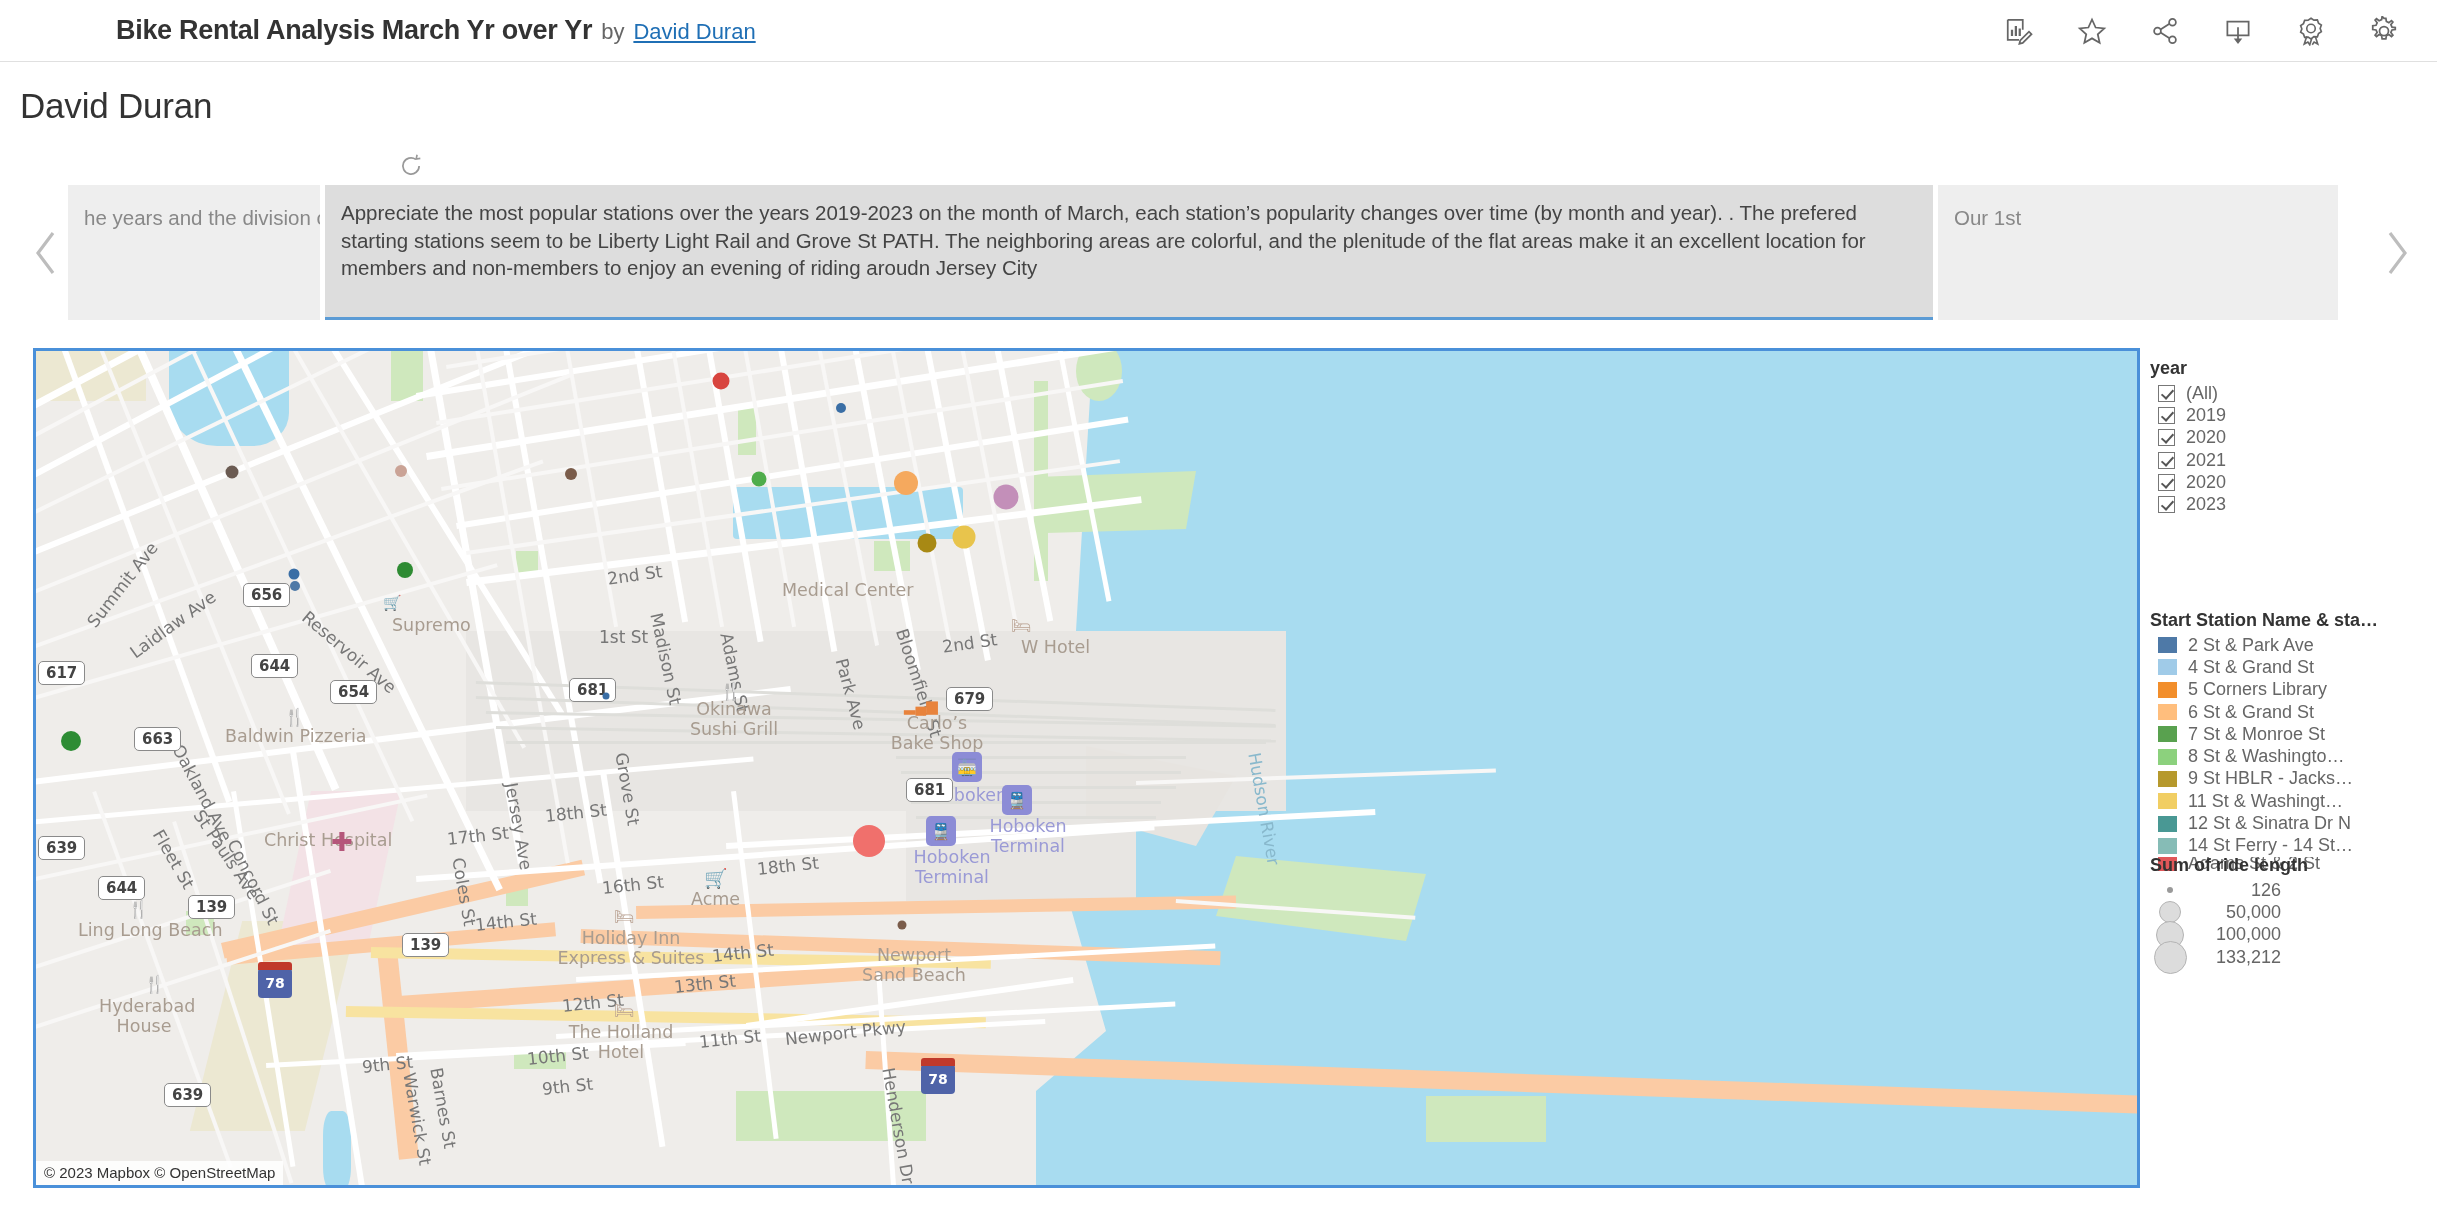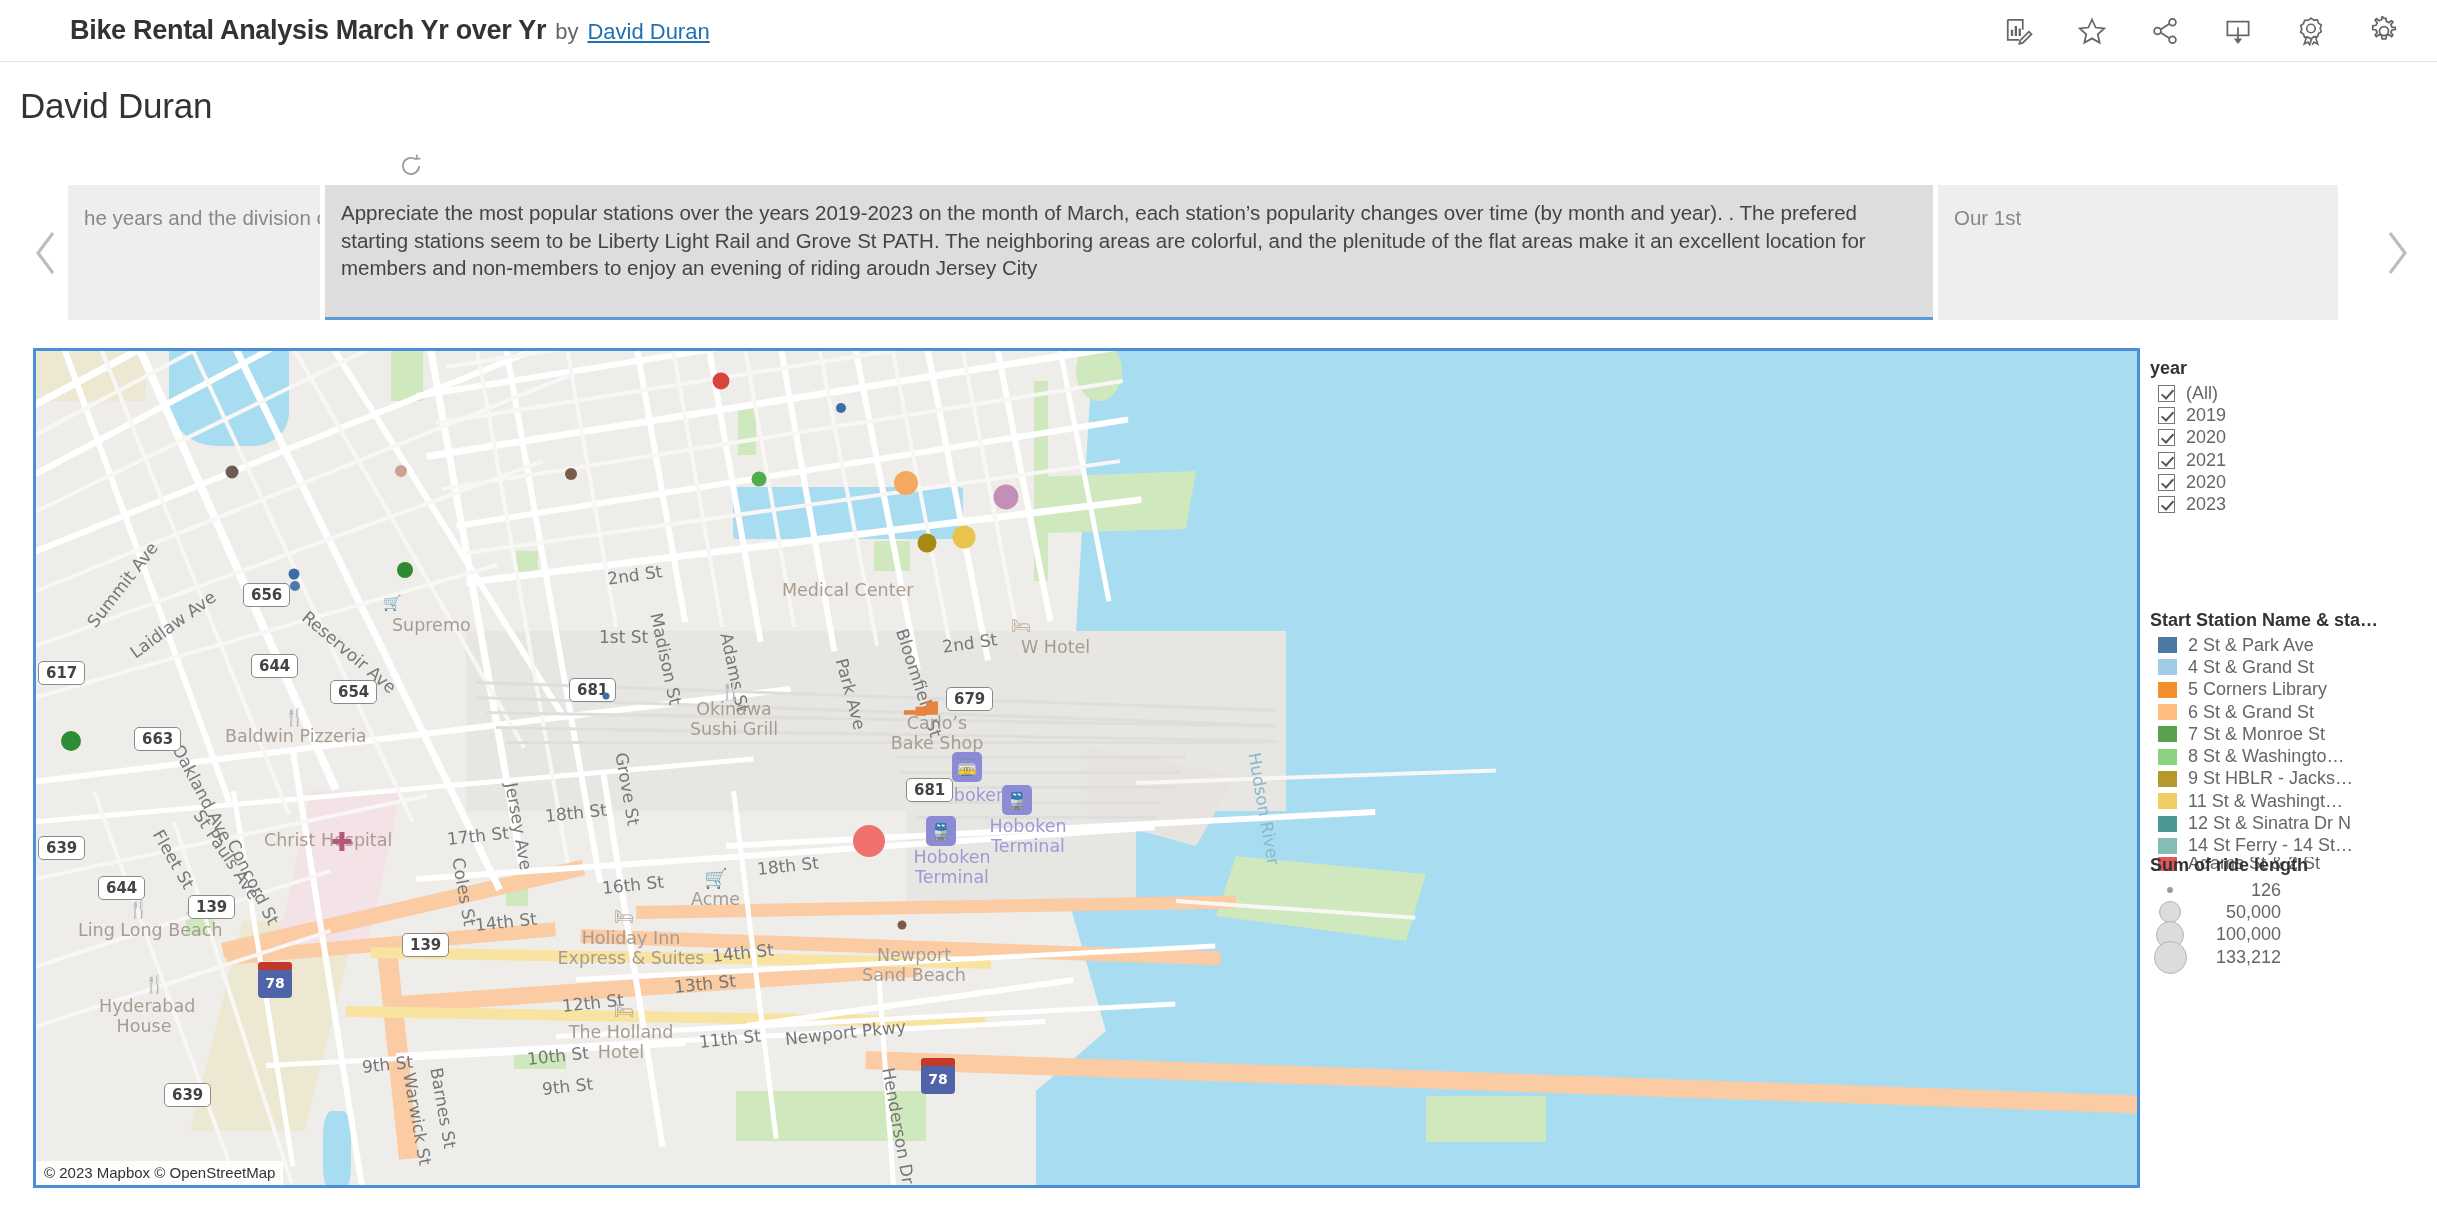--- a/index.html
+++ b/index.html
@@ -9,21 +9,21 @@
     font-family: "Liberation Sans", sans-serif;
     overflow: hidden;
   }
 
   
   #topbar {
     position: absolute; top: 0; left: 0;
     width: 2437px; height: 62px;
     background: #ffffff;
     border-bottom: 1px solid #e0e0e0;
-    display: flex; align-items: center;
+    display: flex; align-items: center; padding-left: 46px;
   }
   #topbar-title-wrap {
     display: flex; align-items: baseline;
     margin-left: 70px; gap: 9px;
   }
   .tb-title {
     font-size: 27px; font-weight: bold; color: #333333;
     letter-spacing: -0.3px; white-space: nowrap;
   }
   .tb-by { font-size: 22px; color: #666666; }

